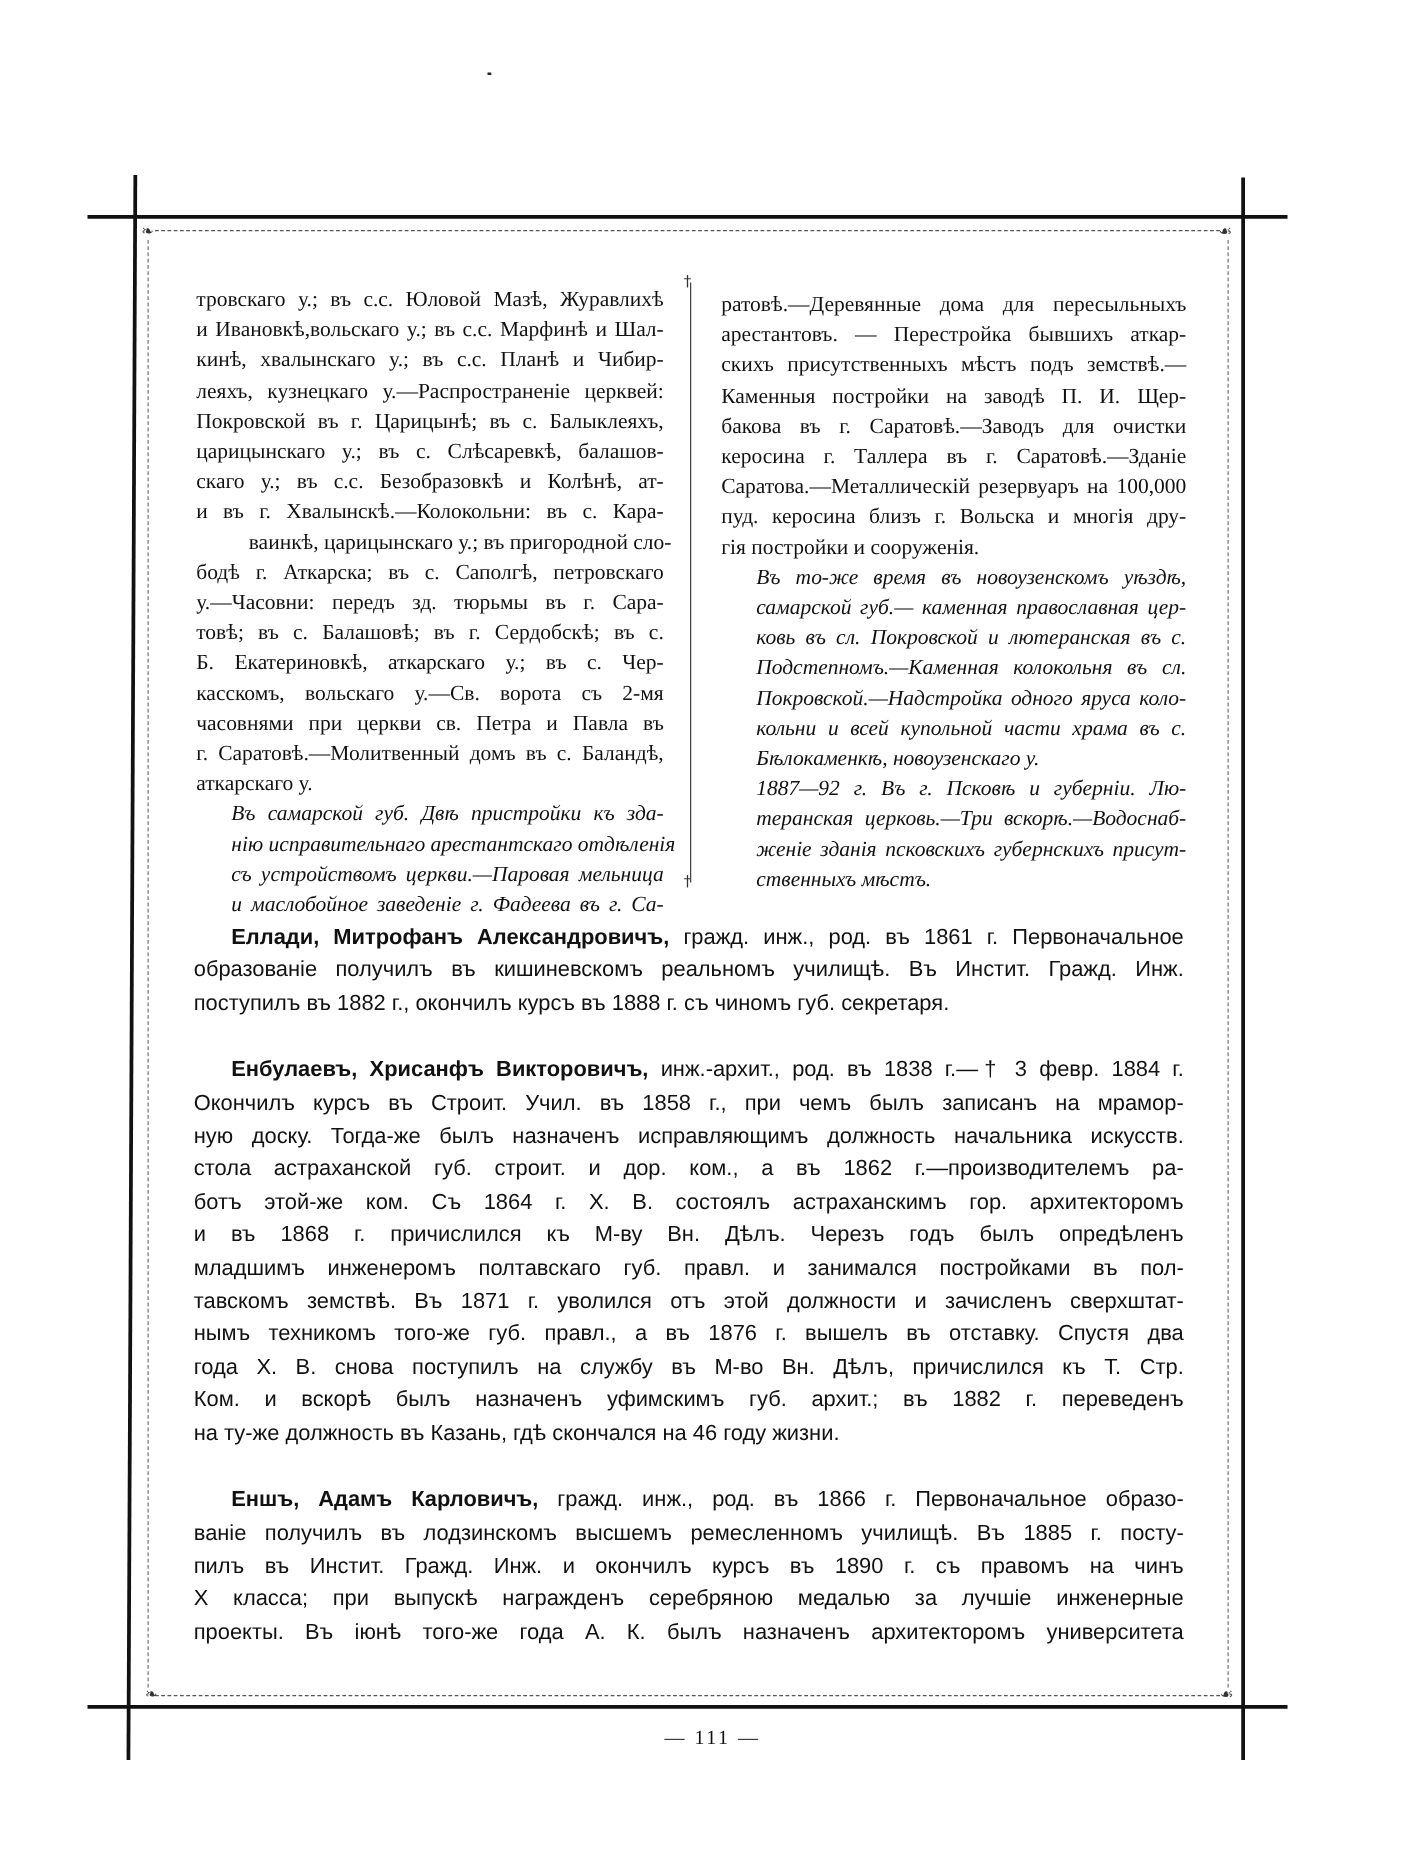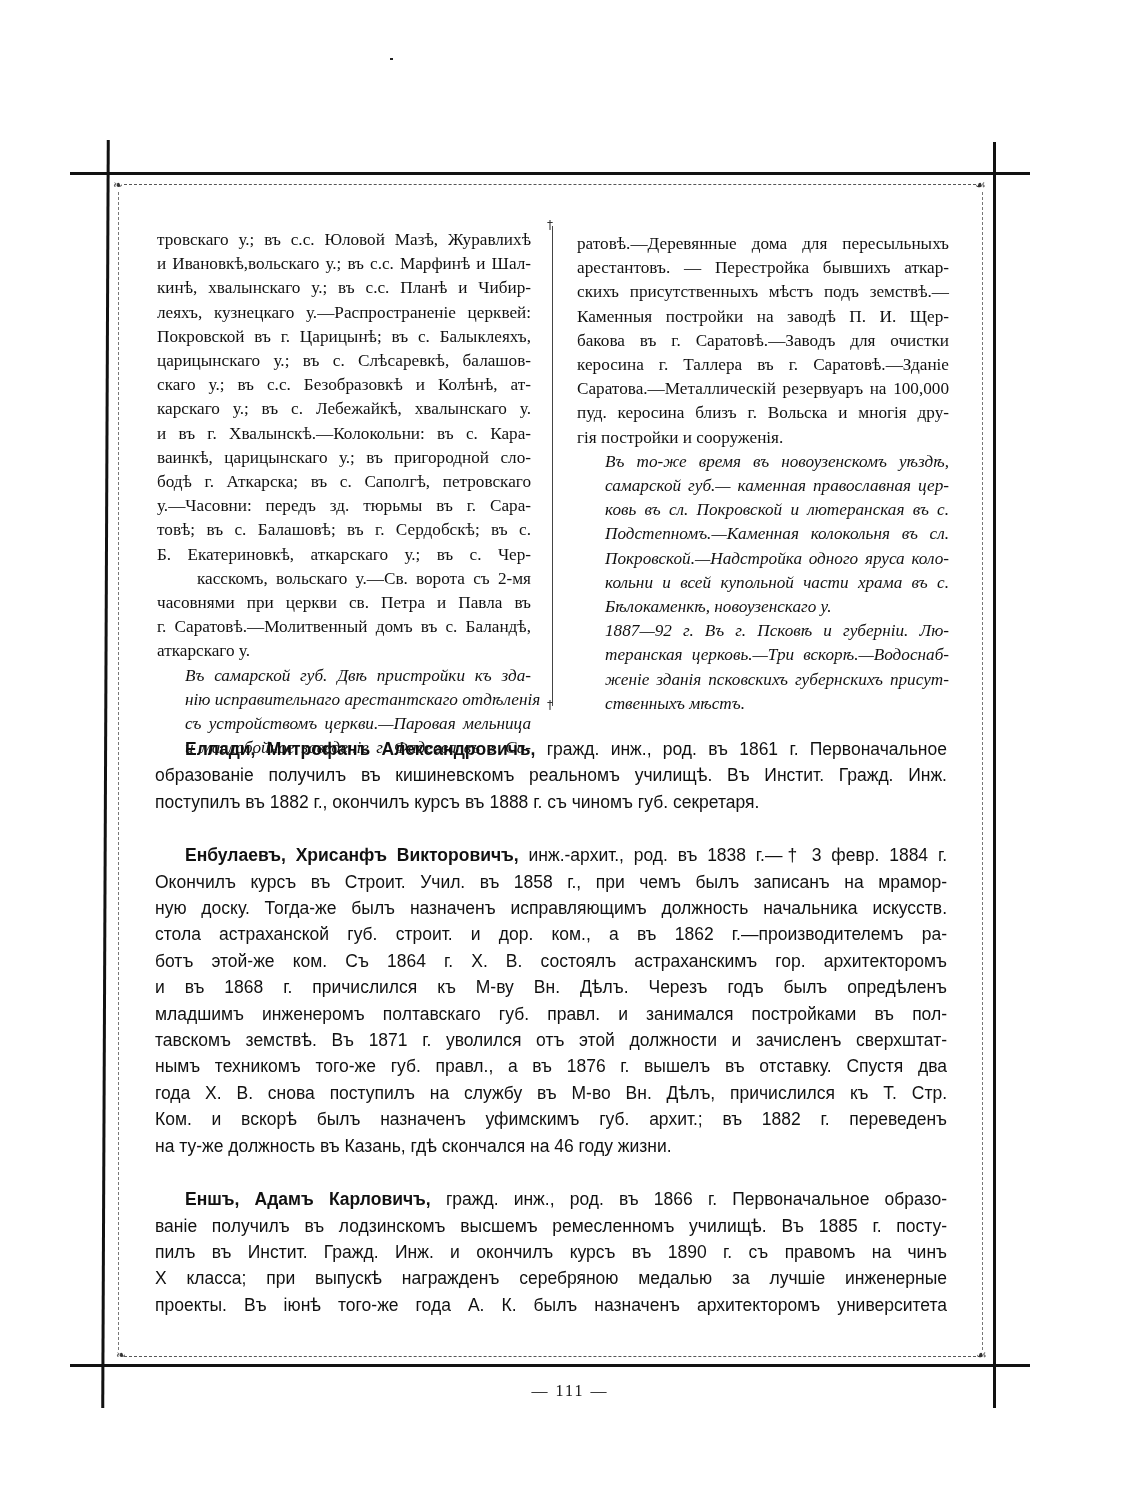--- a/index.html
+++ b/index.html
@@ -46,28 +46,27 @@
 
 <div class="col" style="left:157px;top:228px;width:374px;">
   <p id="lp1">
       <span class="line" style="display: block;">тровскаго у.; въ с.с. Юловой Мазѣ, Журавлихѣ</span>
       <span class="line" style="display: block;">и Ивановкѣ,вольскаго у.; въ с.с. Марфинѣ и Шал-</span>
       <span class="line" style="display: block;">кинѣ, хвалынскаго у.; въ с.с. Планѣ и Чибир-</span>
       <span class="line" style="display: block;">леяхъ, кузнецкаго у.—Распространеніе церквей:</span>
       <span class="line" style="display: block;">Покровской въ г. Царицынѣ; въ с. Балыклеяхъ,</span>
       <span class="line" style="display: block;">царицынскаго у.; въ с. Слѣсаревкѣ, балашов-</span>
       <span class="line" style="display: block;">скаго у.; въ с.с. Безобразовкѣ и Колѣнѣ, ат-</span>
-      <span class="line" style="display: block;">карскаго у.; въ с. Лебежайкѣ, хвалынскаго у.</span>
       <span class="line" style="display: block;">и въ г. Хвалынскѣ.—Колокольни: въ с. Кара-</span>
-      <span class="line" style="display: block;">ваинкѣ, царицынскаго у.; въ пригородной сло-</span>
+      <span class="line" style="display: block; margin-left: 42px;">ваинкѣ, царицынскаго у.; въ пригородной сло-</span>
       <span class="line" style="display: block;">бодѣ г. Аткарска; въ с. Саполгѣ, петровскаго</span>
       <span class="line" style="display: block;">у.—Часовни: передъ зд. тюрьмы въ г. Сара-</span>
       <span class="line" style="display: block;">товѣ; въ с. Балашовѣ; въ г. Сердобскѣ; въ с.</span>
       <span class="line" style="display: block;">Б. Екатериновкѣ, аткарскаго у.; въ с. Чер-</span>
-      <span class="line" style="display: block; margin-left: 40px;">касскомъ, вольскаго у.—Св. ворота съ 2-мя</span>
+      <span class="line" style="display: block;">касскомъ, вольскаго у.—Св. ворота съ 2-мя</span>
       <span class="line" style="display: block;">часовнями при церкви св. Петра и Павла въ</span>
       <span class="line" style="display: block;">г. Саратовѣ.—Молитвенный домъ въ с. Баландѣ,</span>
       <span class="line last" style="display: block;">аткарскаго у.</span>
     </p>
   <p class="indent" id="lp2">
       <span class="line" style="display: block;">Въ самарской губ. Двѣ пристройки къ зда-</span>
       <span class="line" style="display: block;">нію исправительнаго арестантскаго отдѣленія</span>
       <span class="line" style="display: block;">съ устройствомъ церкви.—Паровая мельница</span>
       <span class="line" style="display: block;">и маслобойное заведеніе г. Фадеева въ г. Са-</span>
     </p>

